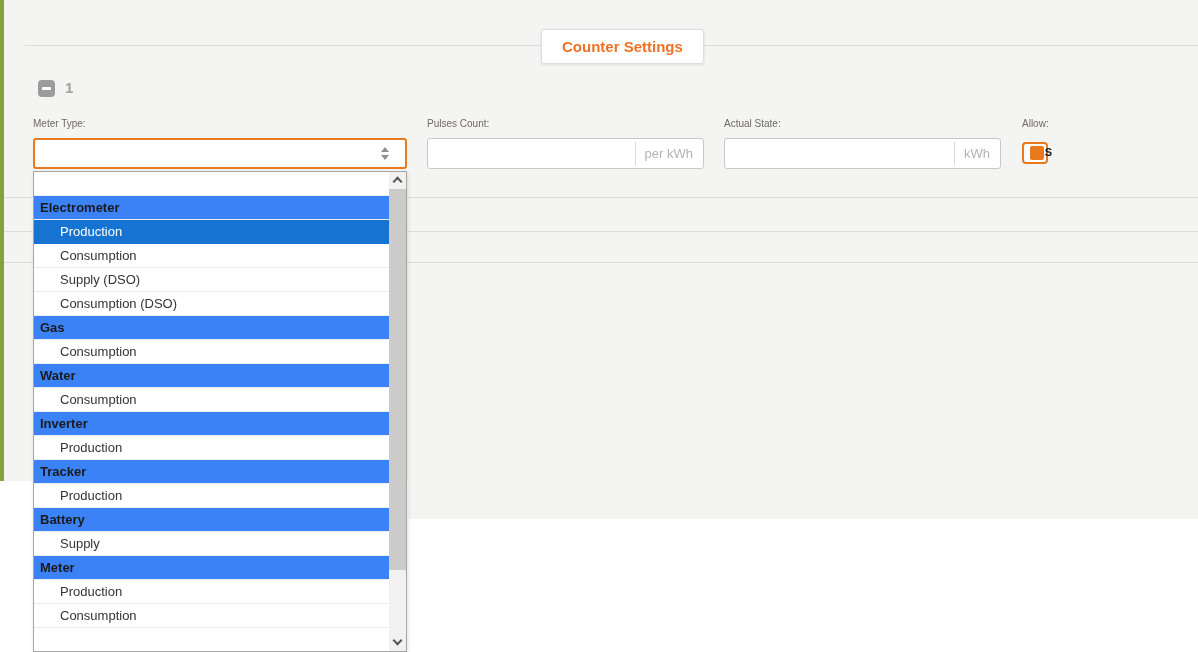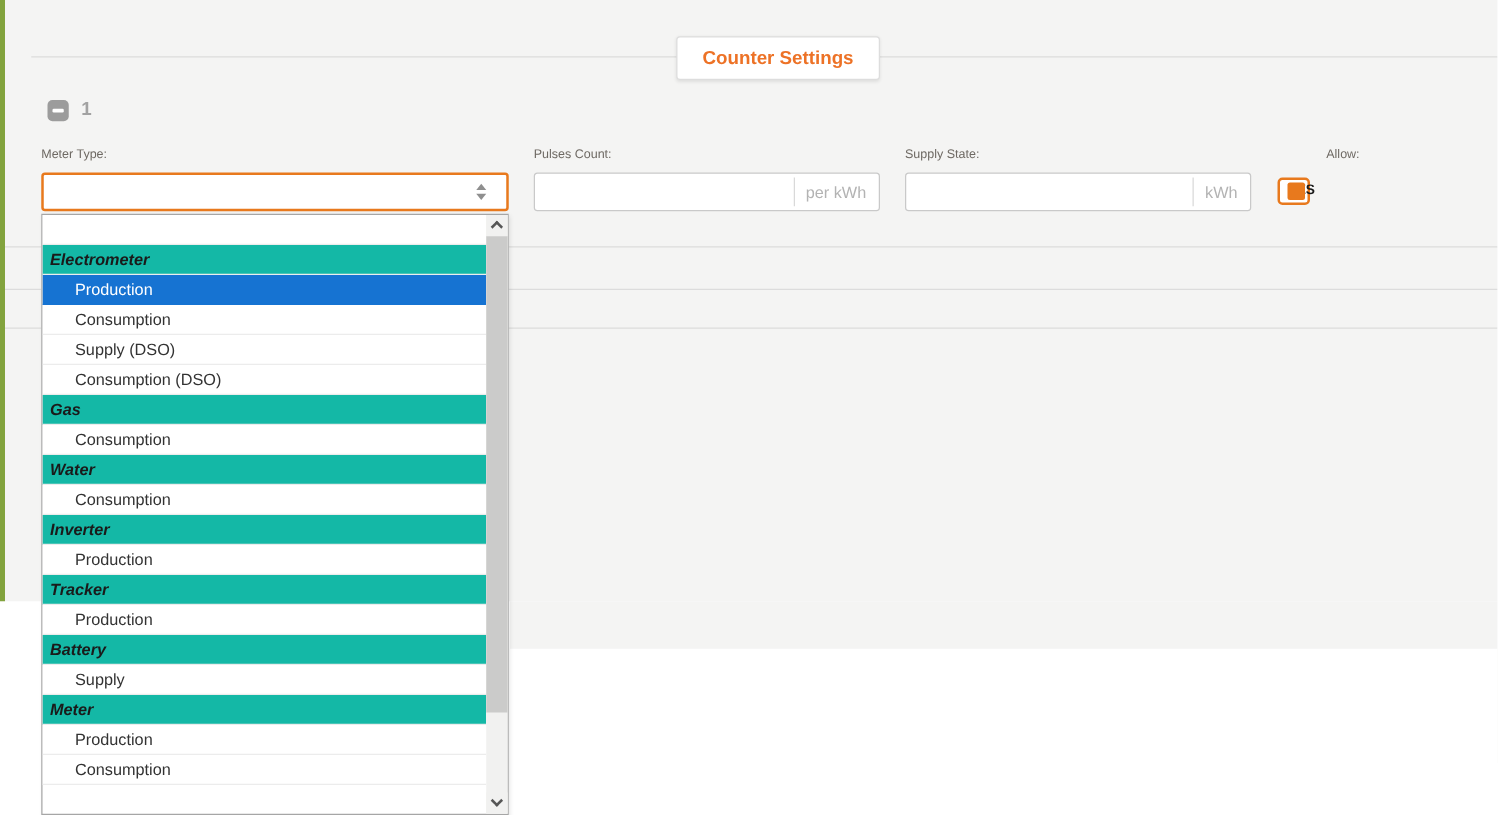--- a/index.html
+++ b/index.html
@@ -26,21 +26,21 @@
                   background:#9c9c9c; border-radius:4px; cursor:pointer; }
   .collapse-btn .bar { position:absolute; left:4px; top:7px; width:9px; height:3px;
                        background:#fff; border-radius:1px; }
   .row-index { position:absolute; left:65px; top:79px; font-size:15px; font-weight:700;
                color:#a2a2a2; }
 
   .field-label { position:absolute; top:118px; font-size:10px; color:#6e6963; z-index:1; }
   .lbl-meter  { left:33px; }
   .lbl-pulses { left:427px; }
   .lbl-actual { left:724px; }
-  .lbl-allow  { left:1022px;margin-left:39px; }
+  .lbl-allow  { left:1022px; }
 
   .selectbox { position:absolute; left:33px; top:138px; width:374px; height:31px;
                background:#fff; border:2px solid #e8791d; border-radius:3px;
                z-index:2; cursor:pointer; }
   .stepper { position:absolute; right:16px; top:7px; width:8px; }
   .stepper .tri-up   { width:0; height:0; border-left:4px solid transparent;
                        border-right:4px solid transparent; border-bottom:5px solid #8f8f8f;
                        margin-bottom:3px; }
   .stepper .tri-down { width:0; height:0; border-left:4px solid transparent;
                        border-right:4px solid transparent; border-top:5px solid #8f8f8f; }
@@ -64,22 +64,22 @@
   .toggle .knob { position:absolute; right:2px; top:2px; width:14px; height:14px;
                   background:#e8791d; border-radius:2px; }
 
   .dropdown { position:absolute; left:33px; top:171px; width:374px; height:481px;
               background:#fff; border:1px solid #a6a6a6; z-index:5;
               box-shadow:1px 2px 4px rgba(0,0,0,.12); }
   .dd-list { position:absolute; left:0; top:0; right:17px; bottom:0; overflow:hidden; }
   .ddrow { height:24px; line-height:23px; font-size:13px; color:#333;
            border-bottom:1px solid #ececec; background:#fff; cursor:pointer;
            white-space:nowrap; overflow:hidden; }
-  .ddrow.group { background:#14b8a6; font-weight:700; color:#1a1a1a; padding-left:6px;
-                 cursor:default;font-style:italic; }
+  .ddrow.group { background:#3b82f6; font-weight:700; color:#1a1a1a; padding-left:6px;
+                 cursor:default; }
   .ddrow.option { padding-left:26px; }
   .ddrow.option.selected { background:#1673d2; color:#fff; border-bottom-color:#1673d2; }
   .ddrow.blank { background:#fff; }
 
   .dd-scrollbar { position:absolute; right:0; top:0; width:17px; bottom:0;
                   background:#f1f1f0; }
   .dd-btn { position:absolute; left:0; width:17px; height:17px; background:#f1f1f0;
             cursor:pointer; }
   .dd-btn.up   { top:0; }
   .dd-btn.down { bottom:0; }
@@ -106,21 +106,21 @@
 
   <div class="title-box">Counter Settings</div>
 
   <div class="collapse-btn">
     <span class="bar"></span>
   </div>
   <div class="row-index">1</div>
 
   <div class="field-label lbl-meter">Meter Type:</div>
   <div class="field-label lbl-pulses">Pulses Count:</div>
-  <div class="field-label lbl-actual">Supply State:</div>
+  <div class="field-label lbl-actual">Actual State:</div>
   <div class="field-label lbl-allow">Allow:</div>
 
   <div class="selectbox">
     <div class="stepper">
       <div class="tri-up"></div>
       <div class="tri-down"></div>
     </div>
   </div>
 
   <div class="inputbox pulses">

